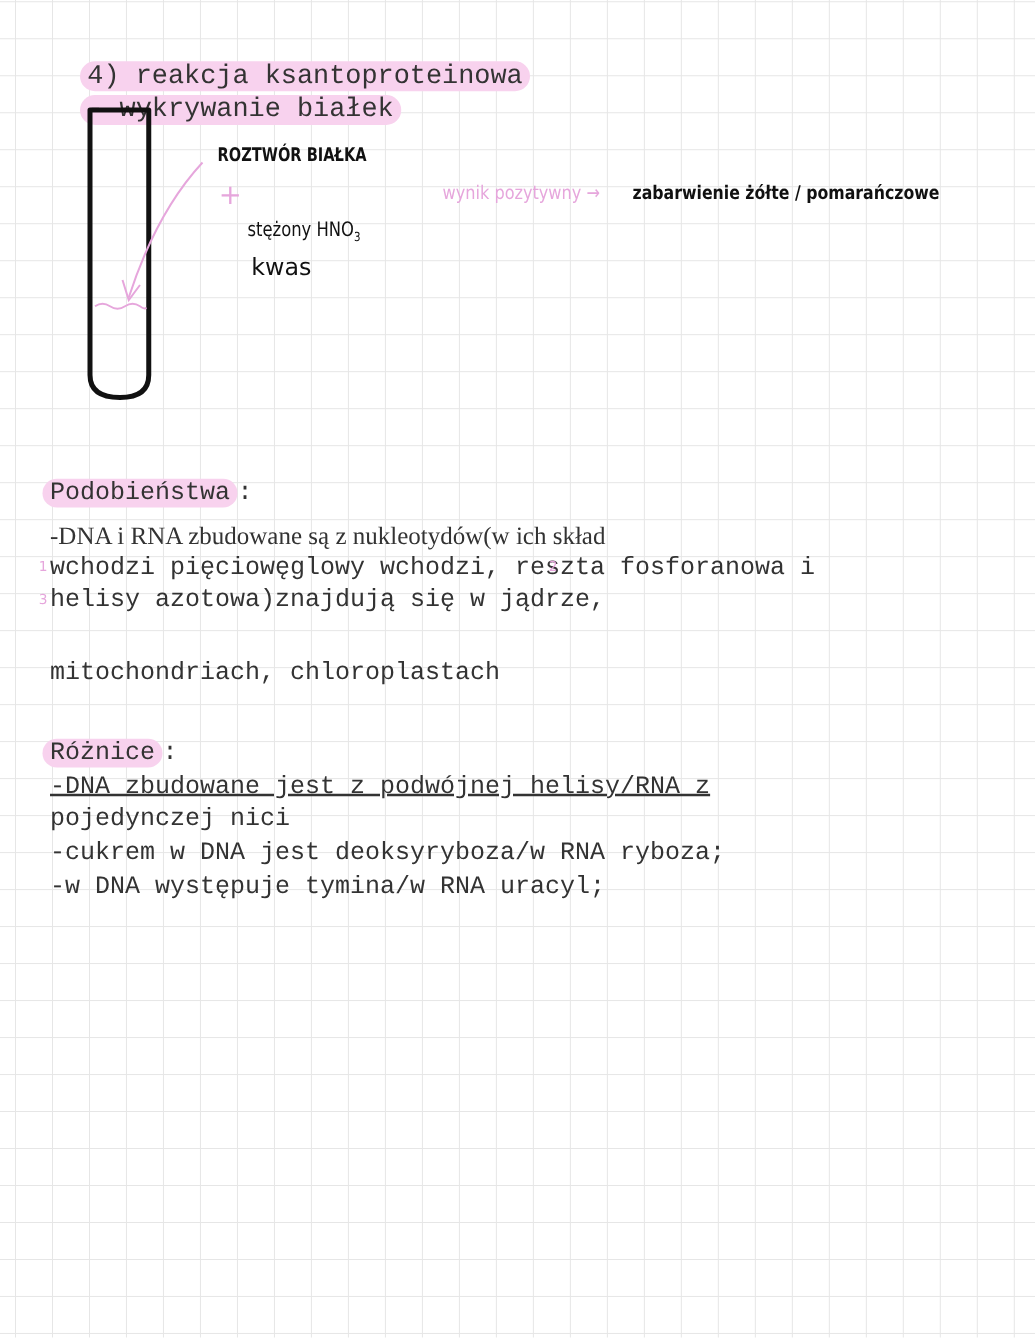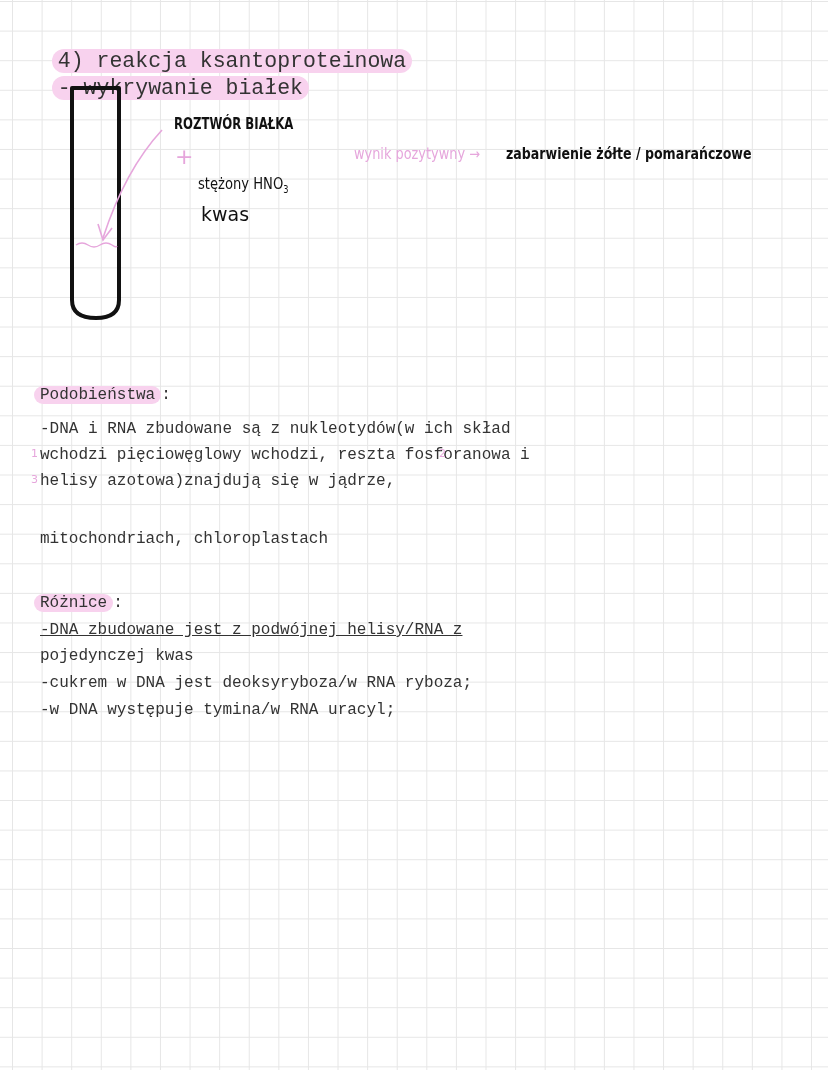--- a/index.html
+++ b/index.html
@@ -7,28 +7,28 @@
       width: 828px; height: 1070px; position: relative; overflow: hidden;
       background-color: #ffffff;
       background-image:
         linear-gradient(to right, #e6e6e6 1px, transparent 1px),
         linear-gradient(to bottom, #e6e6e6 1px, transparent 1px);
       background-size: 29.6px 29.6px;
       background-position: 12px 1px;
     }
     .mono { font-family: "Liberation Mono", "DejaVu Sans Mono", monospace; color: #333; }
     .title {
-      position: absolute; left: 32px; font-size: 21.5px; line-height: 26px; white-space: pre; text-align: center;
+      position: absolute; left: 44px; font-size: 21.5px; line-height: 26px; white-space: pre; text-align: center;
     }
     .hl {
       background: #f8d2ee; border-radius: 12px; padding: 0 6px 0 6px; margin-left: -6px;
     }
     .hand { font-family: "DejaVu Sans", sans-serif; position: absolute; white-space: pre; }
     .body-text {
-      position: absolute; left: 40px; font-size: 16px; line-height: 26px; white-space: pre;
+      position: absolute; left: 40px; font-size: 20px; line-height: 26px; white-space: pre;
     }
     .marker {
       position: absolute; font-family: "DejaVu Sans", sans-serif; font-size: 11px; color: #e6a6dc;
     }
     svg { position: absolute; left: 0; top: 0; }
   </style>
 </head>
 <body>
 
 <div class="mono title" style="top:22px;">
@@ -52,25 +52,25 @@
 </svg>
 
 <div class="hand" style="left:174px; top:115px; font-size:15px; font-weight:bold; color:#111; transform:scaleX(0.78); transform-origin:left;">ROZTWÓR BIAŁKA</div>
 <div class="hand" style="left:175px; top:144px; font-size:22px; color:#e6a6dc;">+</div>
 <div class="hand" style="left:198px; top:174px; font-size:16px; color:#111; transform:scaleX(0.82); transform-origin:left;"><span>stężony HNO</span><sub style="font-size:10px;">3</sub></div>
 <div class="hand" style="left:201px; top:203px; font-size:19px; color:#111;">kwas</div>
 <div class="hand" style="left:354px; top:145px; font-size:15px; color:#e6a6dc; transform:scaleX(0.86); transform-origin:left;">wynik pozytywny →</div>
 <div class="hand" style="left:506px; top:145px; font-size:15px; font-weight:bold; color:#111; transform:scaleX(0.84); transform-origin:left;">zabarwienie żółte / pomarańczowe</div>
 
 <div class="mono body-text" style="top:382px;"><span class="hl">Podobieństwa</span><span>:</span></div>
-<div class="mono body-text" style="top:416px;">-DNA i RNA zbudowane są z nukleotydów(w ich skład</div>
+<div class="mono body-text" style="top:416px;font-family:Liberation Serif, serif;">-DNA i RNA zbudowane są z nukleotydów(w ich skład</div>
 <div class="mono body-text" style="top:442px;">wchodzi pięciowęglowy wchodzi, reszta fosforanowa i</div>
 <div class="mono body-text" style="top:468px;">helisy azotowa)znajdują się w jądrze,</div>
 <div class="mono body-text" style="top:494px;margin-top:32px;">mitochondriach, chloroplastach</div>
 <div class="marker" style="left:31px; top:447px;">1</div>
 <div class="marker" style="left:439px; top:447px;">2</div>
 <div class="marker" style="left:31px; top:473px;">3</div>
 
 <div class="mono body-text" style="top:590px;"><span class="hl">Różnice</span><span>:</span></div>
 <div class="mono body-text" style="top:617px;text-decoration:underline;">-DNA zbudowane jest z podwójnej helisy/RNA z</div>
-<div class="mono body-text" style="top:643px;">pojedynczej kwas</div>
+<div class="mono body-text" style="top:643px;">pojedynczej nici</div>
 <div class="mono body-text" style="top:670px;">-cukrem w DNA jest deoksyryboza/w RNA ryboza;</div>
 <div class="mono body-text" style="top:697px;">-w DNA występuje tymina/w RNA uracyl;</div>
 
 </body></html>

